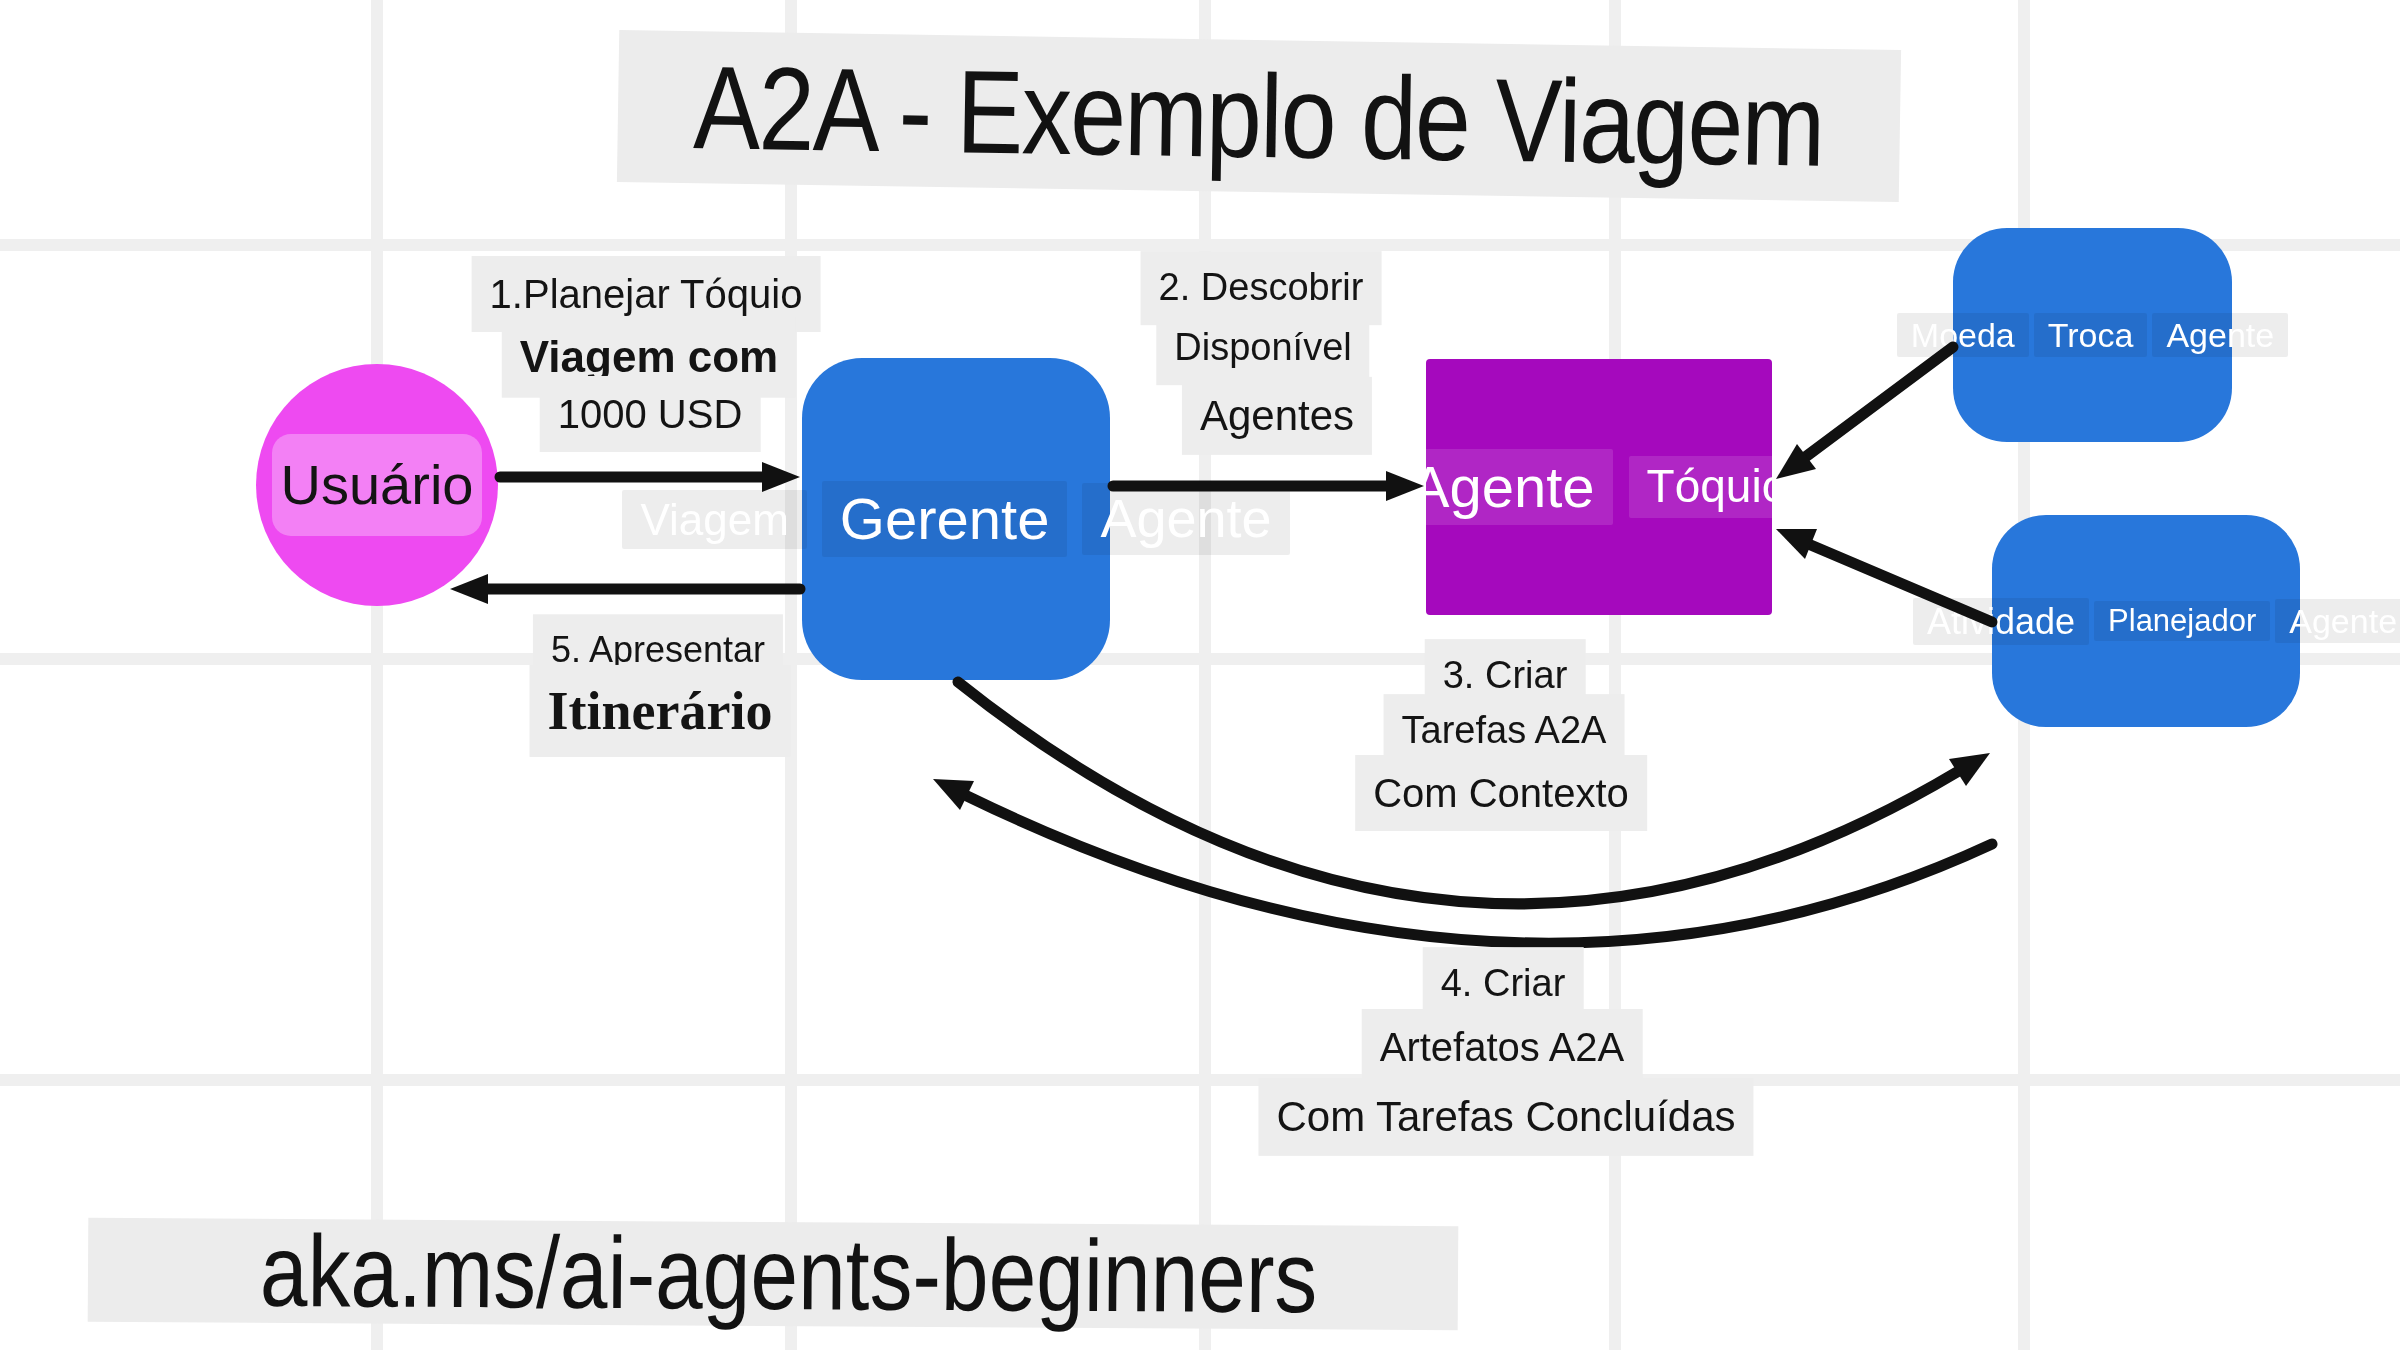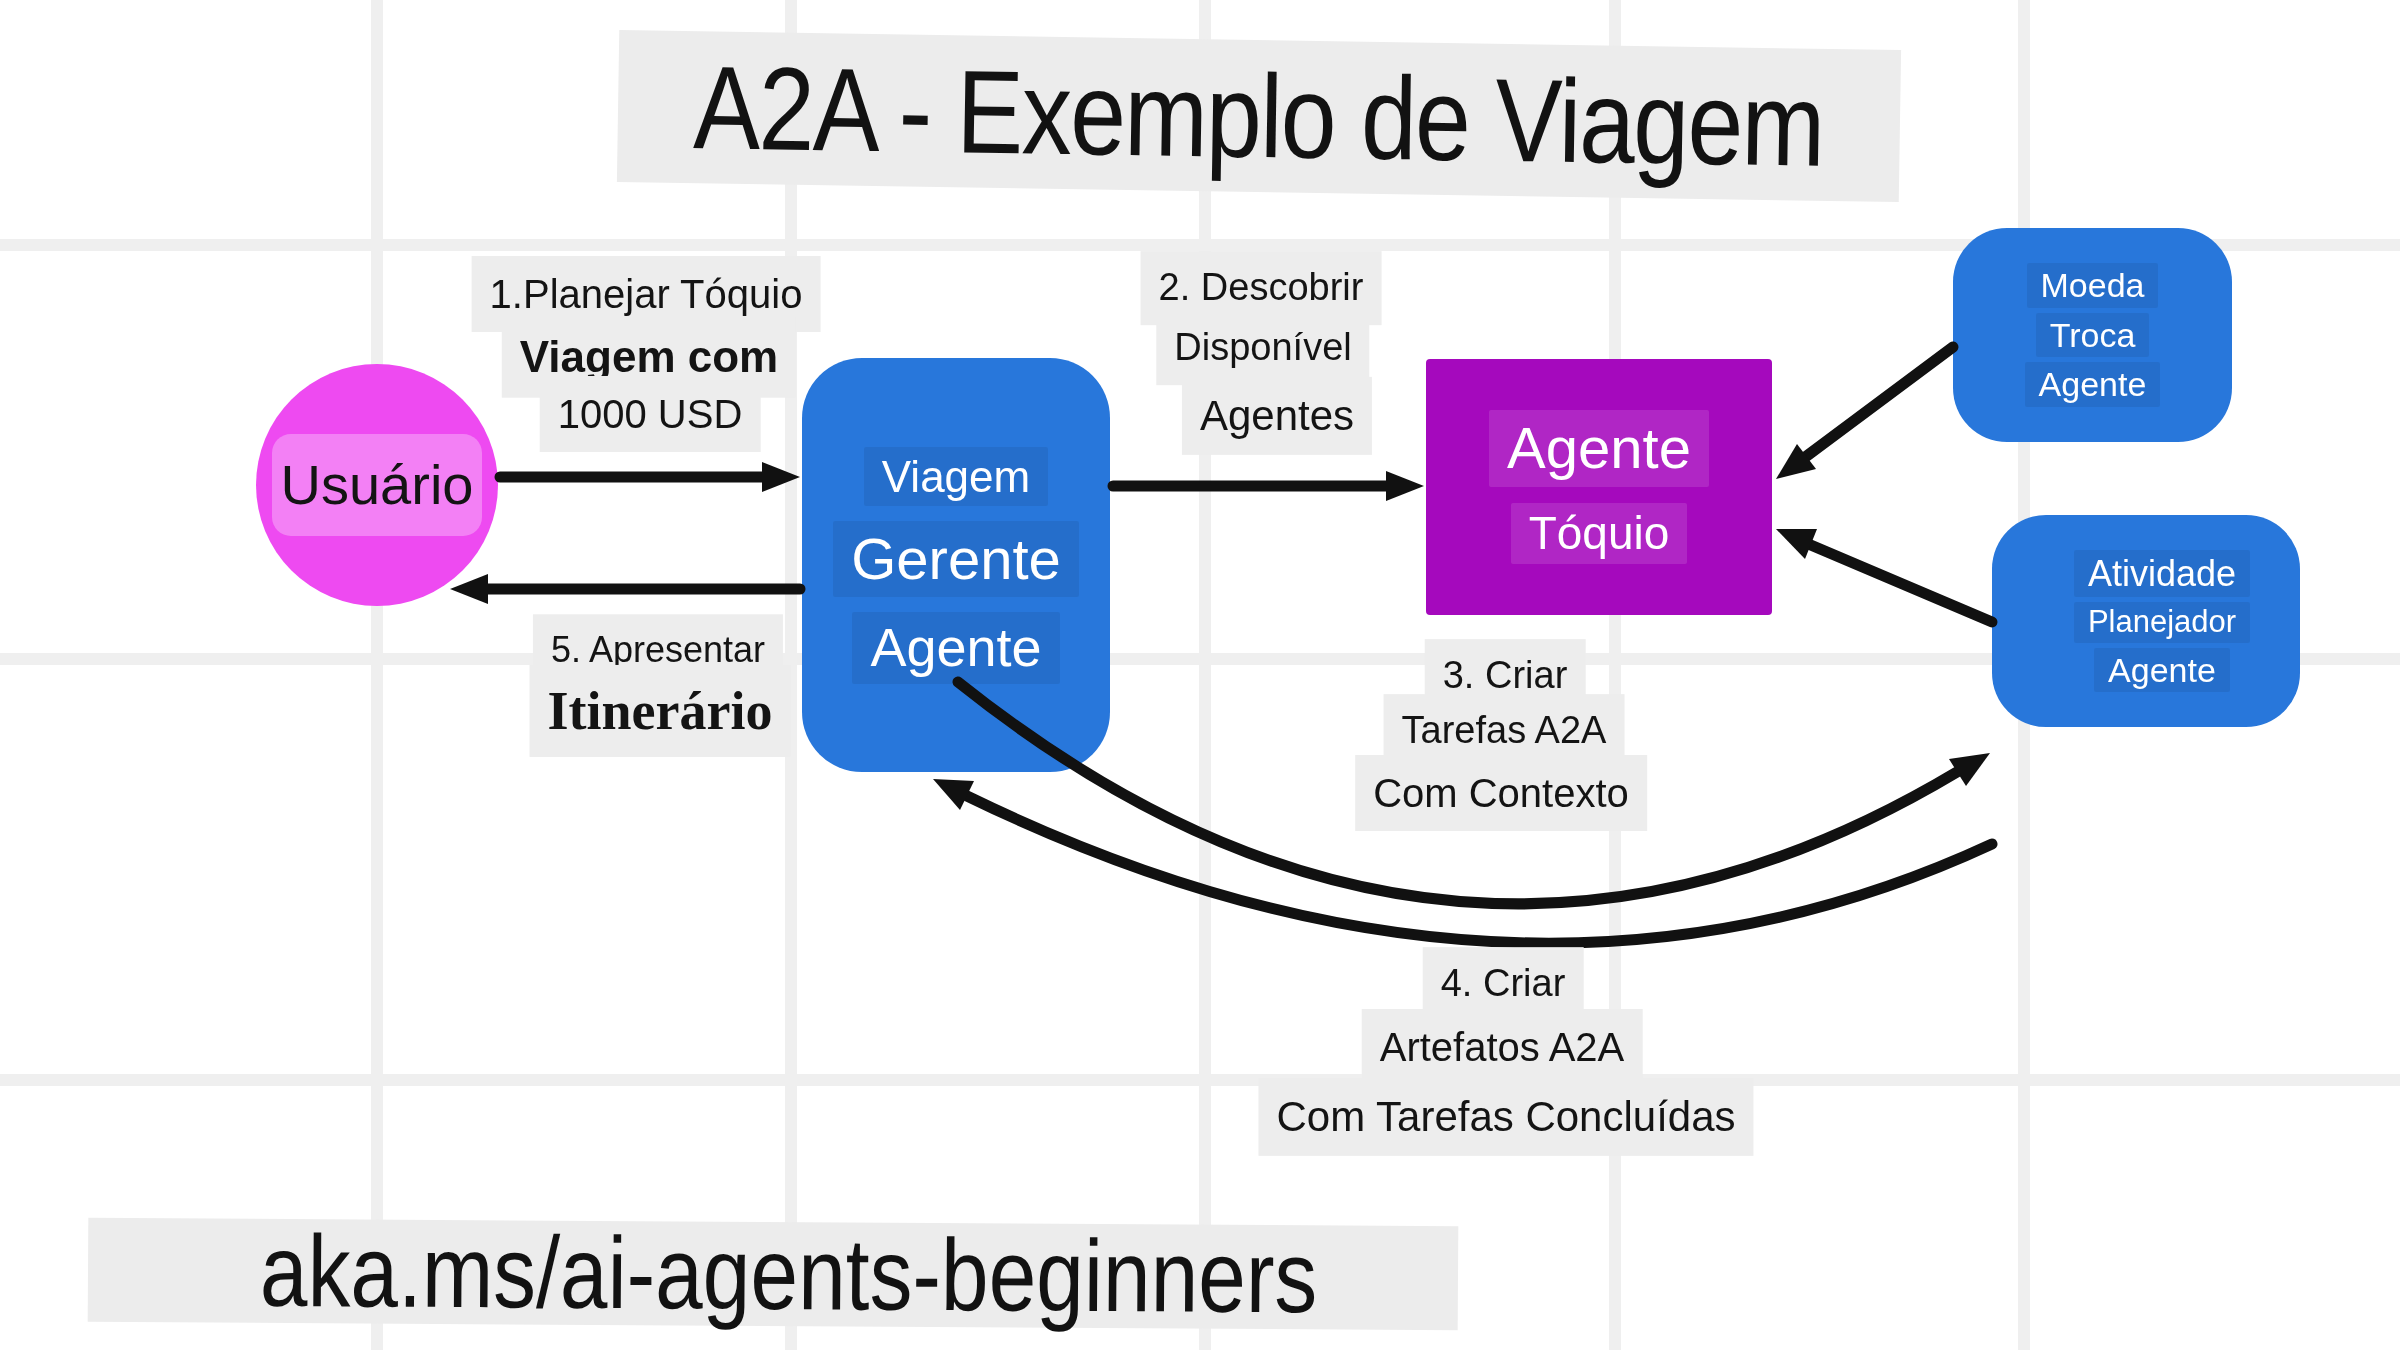--- a/index.html
+++ b/index.html
@@ -15,32 +15,32 @@
   .panel{position:absolute;background:var(--panel-bg,#ececec);display:flex;align-items:center;}
   #title-panel{left:618px;top:40px;width:1282px;height:152px;transform:rotate(0.9deg);justify-content:center;}
   #title-panel .big{font-size:118px;letter-spacing:-2px;transform:scaleX(0.85);transform-origin:center;white-space:nowrap;color:#121212;}
   #footer-panel{left:88px;top:1222px;width:1370px;height:104px;transform:rotate(0.35deg);}
   #footer-panel .big{font-size:102px;transform:scaleX(0.84);transform-origin:left center;margin-left:172px;white-space:nowrap;color:#121212;}
   
   #arrows{position:absolute;left:0;top:0;z-index:30;pointer-events:none;}
   .arrow-line{fill:none;stroke:var(--arrow,#111);stroke-width:11;stroke-linecap:round;}
   .arrow-head{fill:var(--arrow,#111);stroke:none;}
   
-  .node{position:absolute;display:flex;flex-direction:column;align-items:center;justify-content:center;z-index:20;color:var(--node-text,#fff);}
+  .node{position:absolute;display:flex;align-items:center;justify-content:center;z-index:20;color:var(--node-text,#fff);}
   .node .hl{display:inline-block;padding:2px 18px;border-radius:2px;white-space:nowrap;line-height:1.25;}
   .blue{background:var(--node-blue,#2877db);}
   .blue .hl{background:rgba(0,0,0,0.07);}
   .purple{background:var(--node-purple,#a509bd);}
   .purple .hl{background:rgba(255,255,255,0.12);}
   #node-user{
     left:256px;top:364px;width:242px;height:242px;border-radius:50%;
     background:var(--node-magenta,#ee4af1);z-index:20;color:#141414;
   }
   #node-user .hl{background:rgba(255,255,255,0.30);font-size:56px;padding:16px 9px;border-radius:19px;}
-  #node-manager{left:802px;top:358px;width:308px;height:414px;border-radius:60px;gap:15px;}
+  #node-manager{left:802px;top:358px;width:308px;height:322px;border-radius:60px;gap:15px;}
   #node-cards{left:1426px;top:359px;width:346px;height:256px;border-radius:4px;gap:16px;}
   #node-currency{left:1953px;top:228px;width:279px;height:214px;border-radius:54px;gap:5px;}
   #node-planner{left:1992px;top:515px;width:276px;height:212px;border-radius:54px;gap:5px;padding-left:32px;}
   
   .lbl{
     position:absolute;transform:translate(-50%,-50%);background:var(--label-bg,#ededed);
     padding:15px 18px;white-space:nowrap;z-index:40;color:#141414;line-height:1.15;
   }
   .serif{font-family:"Liberation Serif",serif;font-weight:600;}
   .semi{font-weight:600;}

